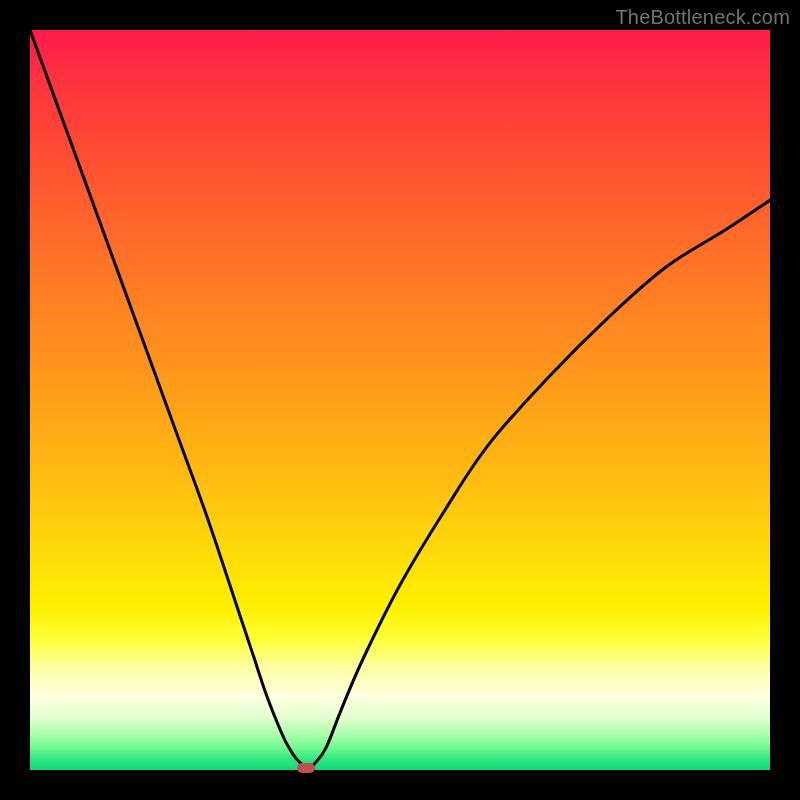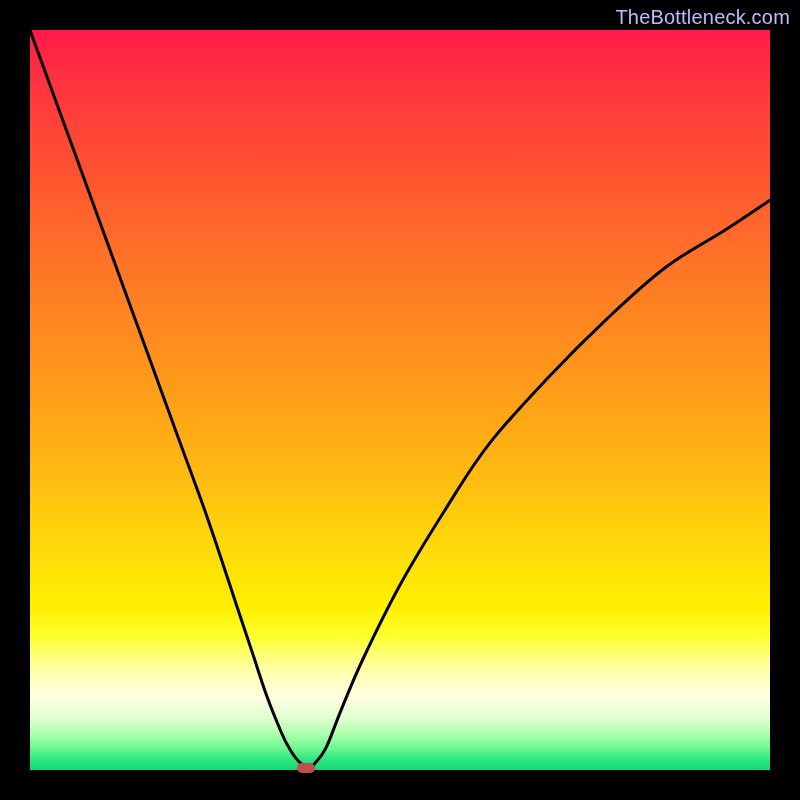--- a/index.html
+++ b/index.html
@@ -44,21 +44,21 @@
       #70f890 97%,
       #30e880 98.5%,
       #10d878 100%
     );
   }
   .watermark {
     position: absolute;
     top: 6px;
     right: 10px;
     font-size: 20px;
-    color: #c4b5fd;
+    color: #737373;
     font-weight: 500;
     letter-spacing: 0.2px;
   }
   .curve-svg {
     position: absolute;
     left: 30px;
     top: 30px;
     width: 740px;
     height: 740px;
   }

